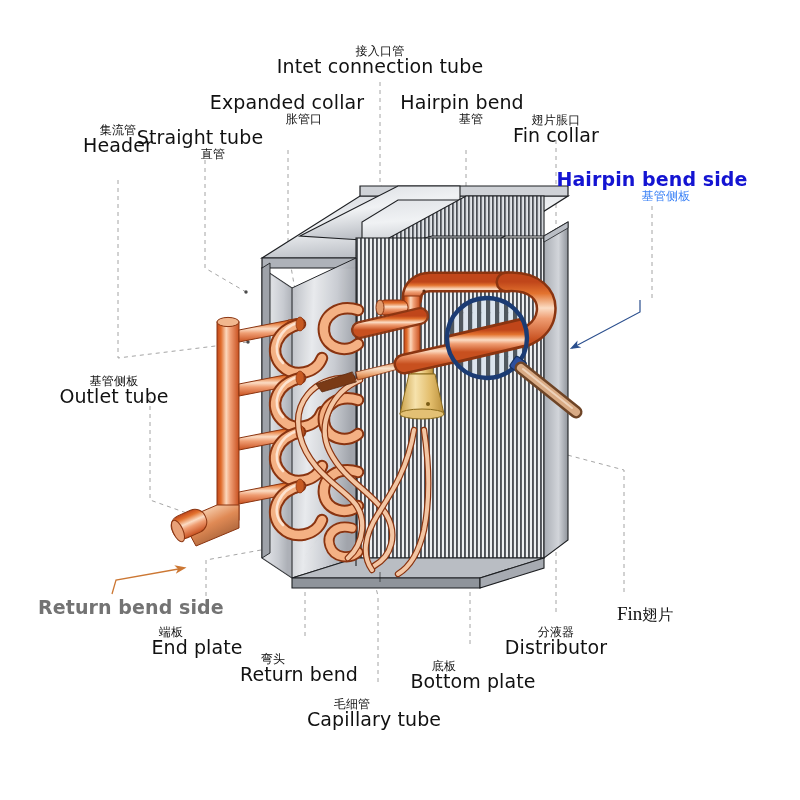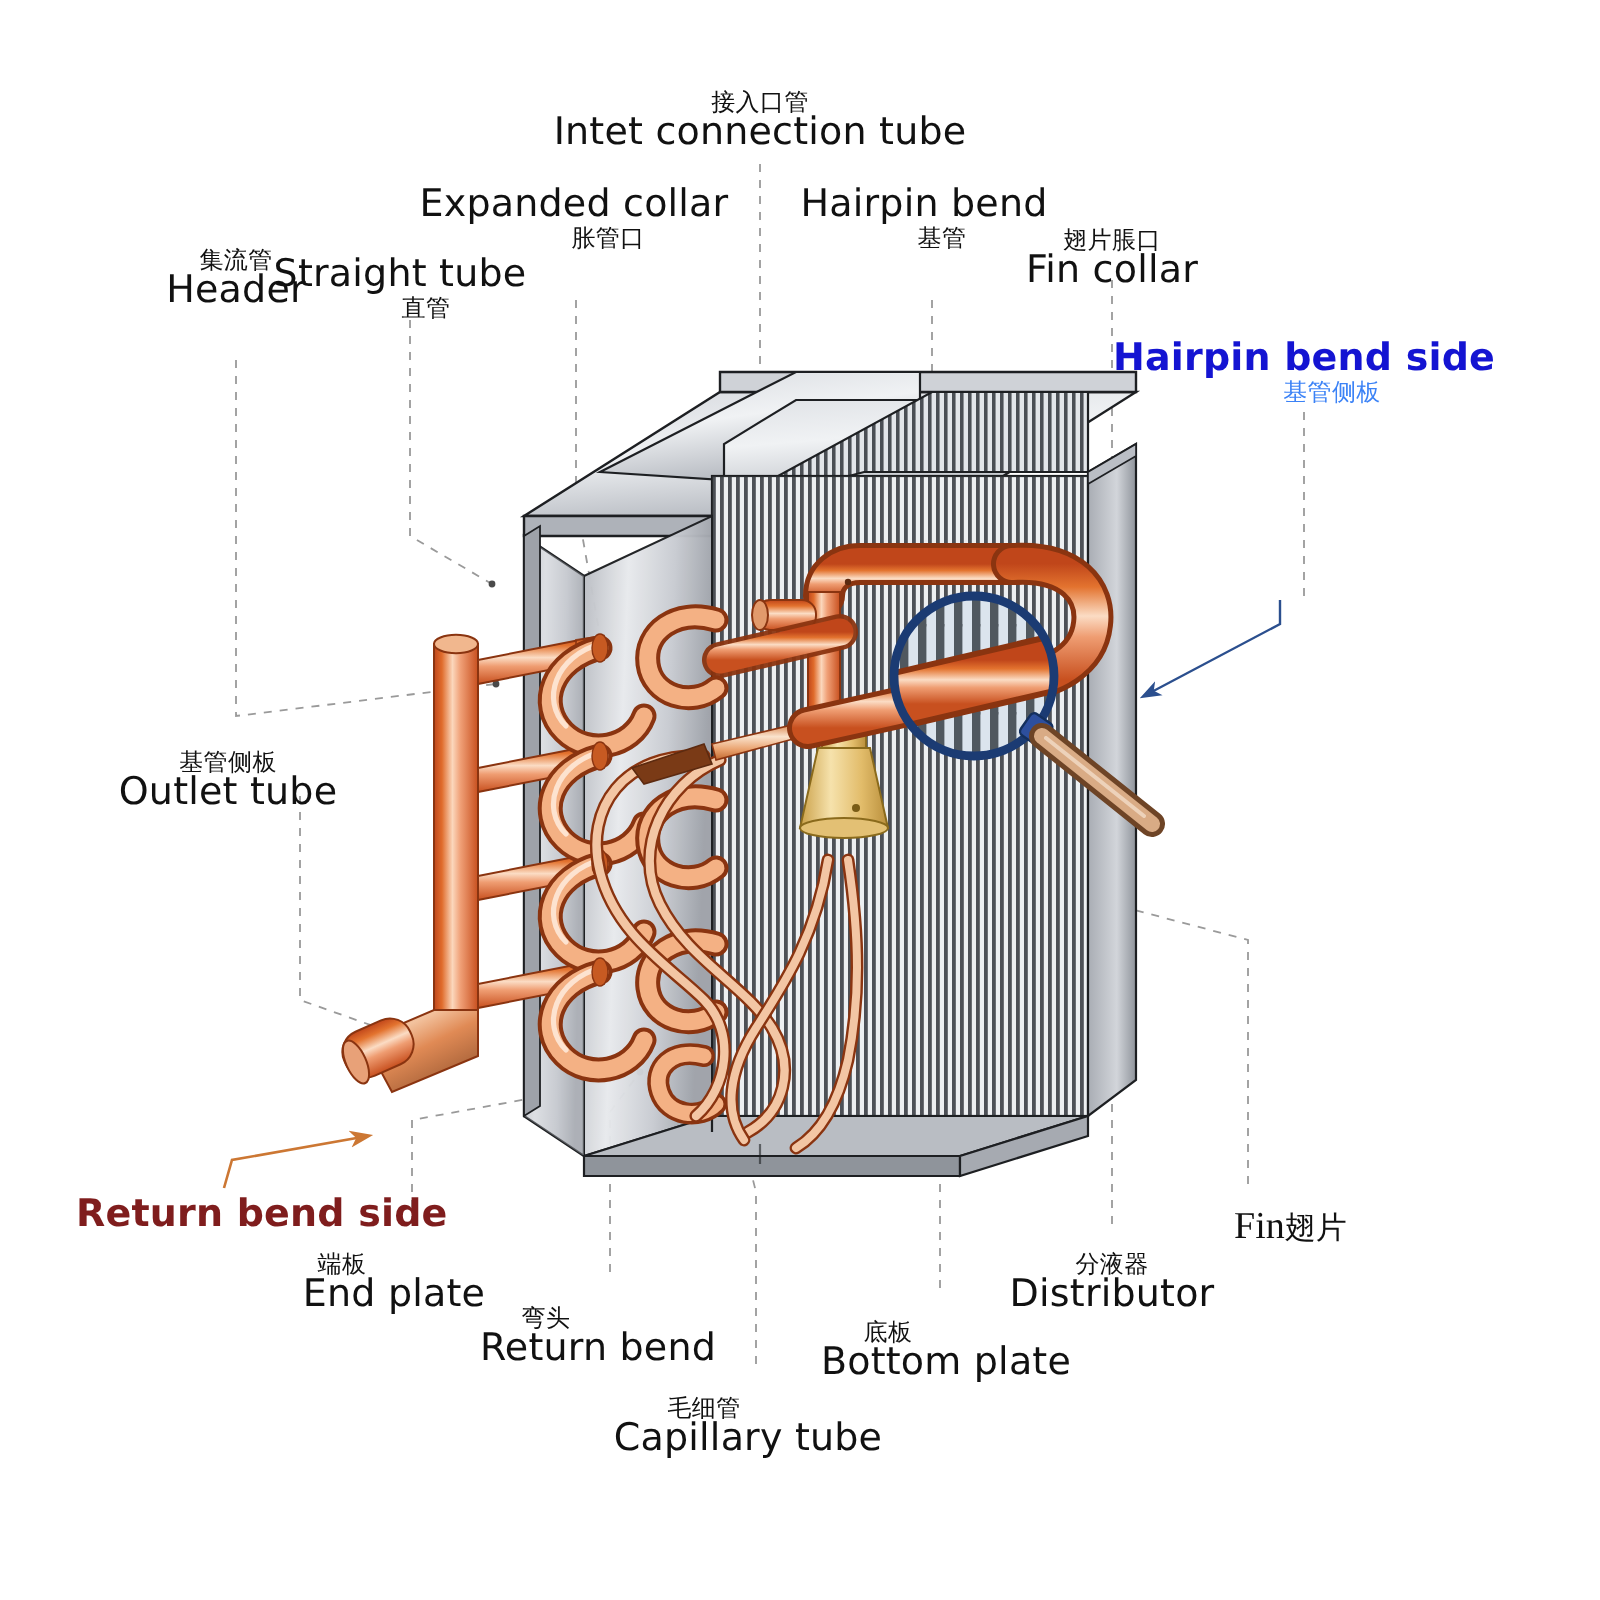--- a/index.html
+++ b/index.html
@@ -12,21 +12,21 @@
   #stage{position:absolute;inset:0;width:800px;height:800px;}
   #art{position:absolute;left:0;top:0;width:800px;height:800px;}
 
   .lbl{position:absolute;white-space:nowrap;line-height:1.04;}
   .lbl .cn{display:block;font-size:12px;letter-spacing:.2px;}
   .lbl .en{display:block;font-size:19px;letter-spacing:.1px;}
   .lbl.ctr{text-align:center;}
   .lbl.lf{text-align:left;}
   .blue .en{color:#1414d2;font-weight:700;}
   .blue .cn{color:#3b82f6;}
-  .red .en{color:#7f1d1d;font-weight:600;}
+  .red .en{color:#737373;font-weight:600;}
   .inlineen{font-size:19px;font-family:Liberation Serif, serif;}
   .inlineen .cn2{font-size:15.5px;}
 </style>
 </head>
 <body>
 
 <div id="stage">
 
   <svg id="art" viewBox="0 0 800 800" xmlns="http://www.w3.org/2000/svg">
     <defs>

